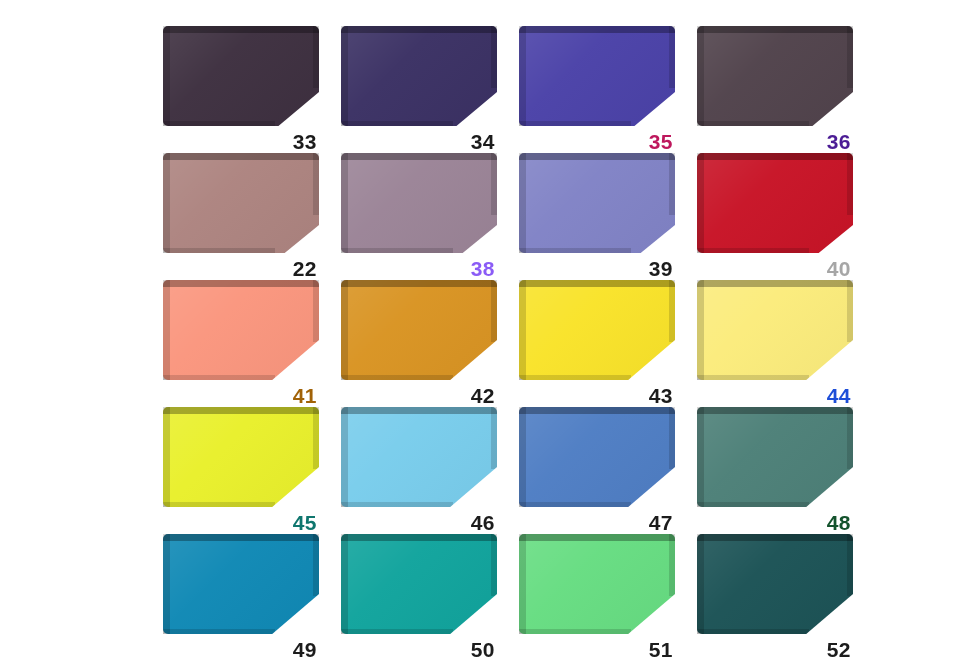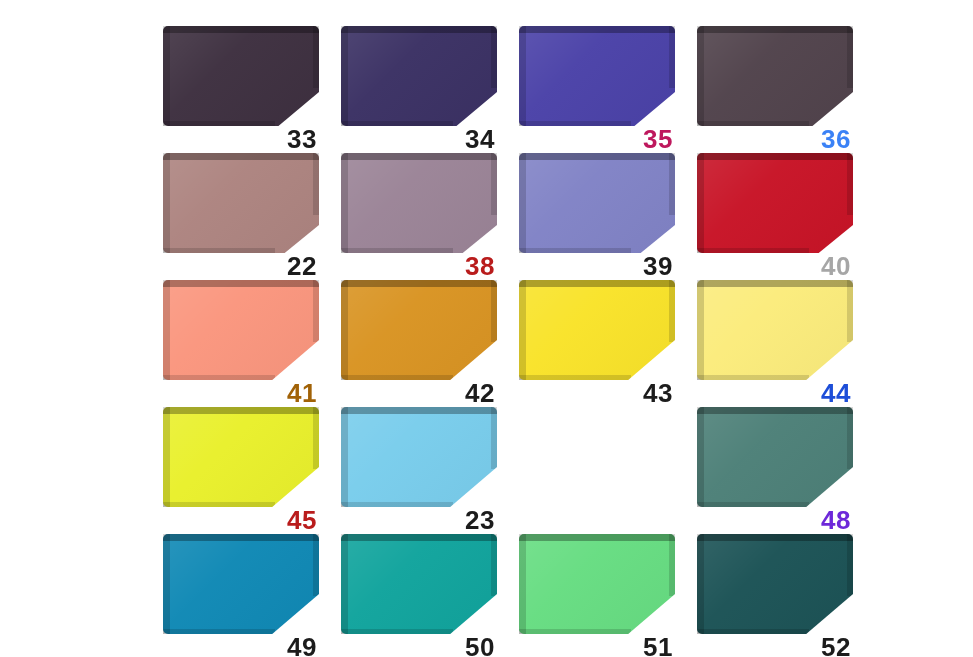--- a/index.html
+++ b/index.html
@@ -106,21 +106,21 @@
     width: 100%; height: 100%;
     background: linear-gradient(135deg, rgba(255,255,255,0.10) 0%, rgba(255,255,255,0.02) 38%, rgba(0,0,0,0.03) 100%);
     pointer-events: none;
   }
 
   
   .chip-label {
     position: absolute;
     right: 2px;
     bottom: -26px;
-    font-size: 26px;
+    font-size: 21px;
     font-weight: bold;
     letter-spacing: 0.5px;
     line-height: 1;
     font-family: "Liberation Sans", sans-serif;
   }
   .chip-label.dark  { color: #1c1c1c; }
   .chip-label.light { color: #a6a6a6; }
 </style>
 </head>
 <body style="background: rgb(255, 255, 255);">
@@ -167,21 +167,21 @@
       </div>
       <div class="swatch-cell c3">
         <div class="chip-wrap">
           <div class="chip ch-md" style="background-color: rgb(81, 67, 76);">
             <div class="chip-sheen"></div>
             <div class="chip-edge-top"></div>
             <div class="chip-edge-left"></div>
             <div class="chip-edge-right"></div>
             <div class="chip-edge-bottom"></div>
           </div>
-          <div class="chip-label light" style="color: #3b82f6; text-align: right;">36</div>
+          <div class="chip-label light" style="color: #4c1d95; text-align: right;">36</div>
         </div>
       </div>
     </div>
 
     <div class="swatch-row">
       <div class="swatch-cell c0">
         <div class="chip-wrap">
           <div class="chip ch-sm" style="background-color: rgb(173, 132, 128);">
             <div class="chip-sheen"></div>
             <div class="chip-edge-top"></div>
@@ -194,21 +194,21 @@
       </div>
       <div class="swatch-cell c1">
         <div class="chip-wrap">
           <div class="chip ch-sm" style="background-color: rgb(155, 132, 151);">
             <div class="chip-sheen"></div>
             <div class="chip-edge-top"></div>
             <div class="chip-edge-left"></div>
             <div class="chip-edge-right"></div>
             <div class="chip-edge-bottom"></div>
           </div>
-          <div class="chip-label dark" style="color: #b91c1c;">38</div>
+          <div class="chip-label dark" style="color: #8b5cf6;">38</div>
         </div>
       </div>
       <div class="swatch-cell c2">
         <div class="chip-wrap">
           <div class="chip ch-sm" style="background-color: rgb(129, 131, 198);">
             <div class="chip-sheen"></div>
             <div class="chip-edge-top"></div>
             <div class="chip-edge-left"></div>
             <div class="chip-edge-right"></div>
             <div class="chip-edge-bottom"></div>
@@ -284,45 +284,57 @@
     <div class="swatch-row">
       <div class="swatch-cell c0">
         <div class="chip-wrap">
           <div class="chip ch-lg" style="background-color: rgb(233, 240, 44);">
             <div class="chip-sheen"></div>
             <div class="chip-edge-top"></div>
             <div class="chip-edge-left"></div>
             <div class="chip-edge-right"></div>
             <div class="chip-edge-bottom"></div>
           </div>
-          <div class="chip-label dark" style="color: #b91c1c;">45</div>
+          <div class="chip-label dark" style="color: #0f766e;">45</div>
         </div>
       </div>
       <div class="swatch-cell c1">
         <div class="chip-wrap">
           <div class="chip ch-lg" style="background-color: rgb(121, 205, 236);">
             <div class="chip-sheen"></div>
             <div class="chip-edge-top"></div>
             <div class="chip-edge-left"></div>
             <div class="chip-edge-right"></div>
             <div class="chip-edge-bottom"></div>
           </div>
-          <div class="chip-label dark" style="color: rgb(28, 28, 28);">23</div>
+          <div class="chip-label dark" style="color: rgb(28, 28, 28);">46</div>
+        </div>
+      </div>
+      <div class="swatch-cell c2">
+        <div class="chip-wrap">
+          <div class="chip ch-lg" style="background-color: rgb(79, 126, 196);">
+            <div class="chip-sheen"></div>
+            <div class="chip-edge-top"></div>
+            <div class="chip-edge-left"></div>
+            <div class="chip-edge-right"></div>
+            <div class="chip-edge-bottom"></div>
+          </div>
+          <div class="chip-label dark" style="color: rgb(28, 28, 28);">47</div>
         </div>
       </div>
       <div class="swatch-cell c3">
         <div class="chip-wrap">
           <div class="chip ch-lg" style="background-color: rgb(77, 128, 120);">
             <div class="chip-sheen"></div>
             <div class="chip-edge-top"></div>
             <div class="chip-edge-left"></div>
             <div class="chip-edge-right"></div>
             <div class="chip-edge-bottom"></div>
           </div>
-          <div class="chip-label dark" style="color: #6d28d9;">48</div>
+          <div class="chip-label dark" style="color: #14532d;">48</div>
         </div>
       </div>
     </div>
 
     <div class="swatch-row">
       <div class="swatch-cell c0">
         <div class="chip-wrap">
           <div class="chip ch-lg" style="background-color: rgb(16, 137, 181);">
             <div class="chip-sheen"></div>
             <div class="chip-edge-top"></div>

